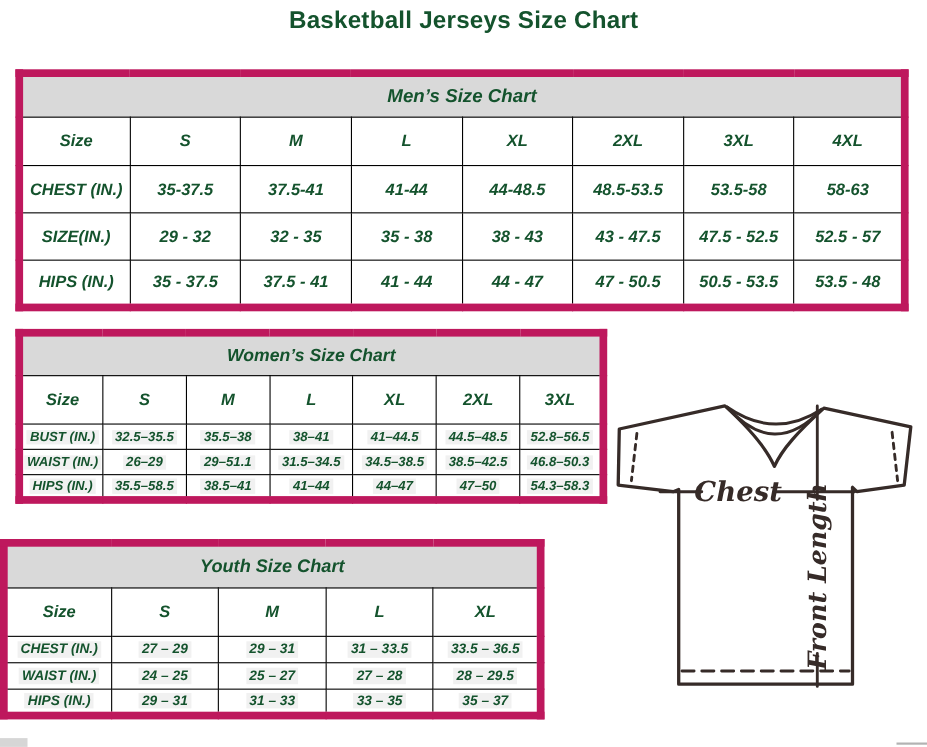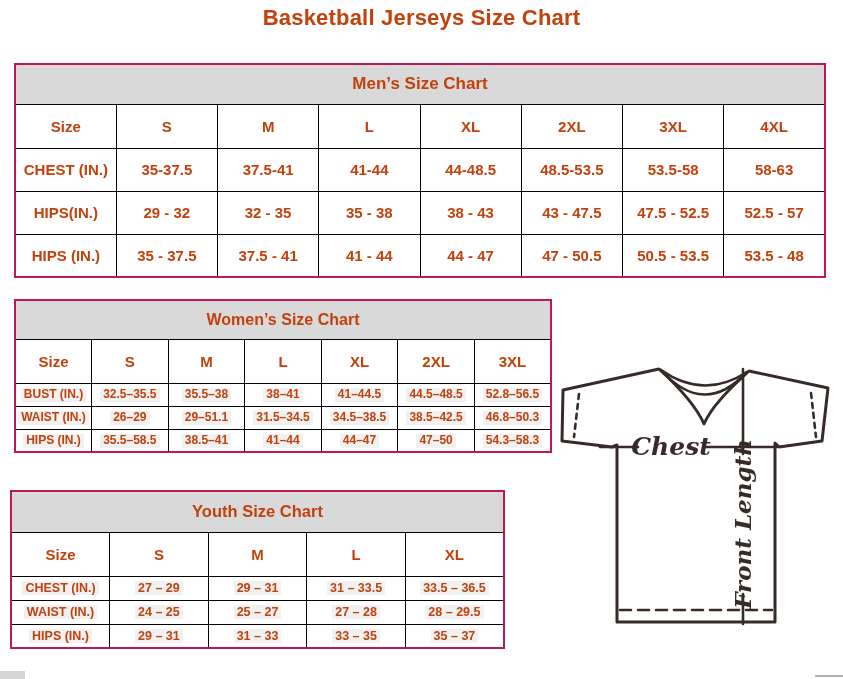--- a/index.html
+++ b/index.html
@@ -1,26 +1,26 @@
 <!DOCTYPE html>
 <html><head>
 <meta charset="utf-8">
 <style>
   * { margin:0; padding:0; box-sizing:border-box; }
   html,body { background:#ffffff; }
   body { font-family:"Liberation Sans", sans-serif; }
-  .page { position:relative; width:843px; height:679px; background:#ffffff; overflow:hidden; color:#c2410c; }
+  .page { position:relative; width:843px; height:679px; background:#ffffff; overflow:hidden; color:#14532d; }
 
   .page-title {
     position:absolute; top:5px; left:0; width:100%;
     text-align:center; font-size:22px; font-weight:bold; letter-spacing:0.2px;
   }
 
   .tbl { position:absolute; }
-  .tbl table { border-collapse:collapse; table-layout:fixed; border:2px solid #be185d; }
+  .tbl table { border-collapse:collapse; table-layout:fixed; border:7px solid #be185d;font-style:italic; }
   .tbl th, .tbl td {
     border:1px solid #000; text-align:center; vertical-align:middle;
     font-weight:bold; padding:0;
   }
   .tbl tr.band th { background:#d9d9d9; font-size:17px; }
 
   
   .t-mens { left:14px; top:63px; }
   .t-mens table { width:812px; }
   .t-mens tr.band { height:40px; }
@@ -40,21 +40,21 @@
   .t-womens tr.cols th:nth-child(1){width:80px}
   .t-womens tr.cols th:nth-child(2){width:72px}
   .t-womens tr.cols th:nth-child(3){width:64px}
   .t-womens tr.cols th:nth-child(4){width:66px}
   .t-womens tr.cols th:nth-child(5){width:75px}
   .t-womens tr.cols th:nth-child(6){width:71px}
   .t-womens tr.cols th:nth-child(7){width:110px}
   .t-womens tbody tr { height:23px; font-size:12px; }
 
   
-  .t-youth { left:10px; top:490px; }
+  .t-youth { left:0; top:490px; }
   .t-youth table { width:495px; }
   .t-youth tr.band { height:41px; }
   .t-youth tr.band th { font-size:16.5px; }
   .t-youth tr.cols { height:44px; }
   .t-youth tr.cols th { font-size:15px; }
   .t-youth tr.cols th:nth-child(1){width:114px}
   .t-youth tr.cols th:nth-child(2){width:87px}
   .t-youth tr.cols th:nth-child(3){width:87px}
   .t-youth tr.cols th:nth-child(4){width:86px}
   .t-youth tr.cols th:nth-child(5){width:121px}
@@ -104,21 +104,21 @@
             <th><span>CHEST (IN.)</span></th>
             <td><span>35-37.5</span></td>
             <td><span>37.5-41</span></td>
             <td><span>41-44</span></td>
             <td><span>44-48.5</span></td>
             <td><span>48.5-53.5</span></td>
             <td><span>53.5-58</span></td>
             <td><span>58-63</span></td>
           </tr>
           <tr>
-            <th><span>HIPS(IN.)</span></th>
+            <th><span>SIZE(IN.)</span></th>
             <td><span>29 - 32</span></td>
             <td><span>32 - 35</span></td>
             <td><span>35 - 38</span></td>
             <td><span>38 - 43</span></td>
             <td><span>43 - 47.5</span></td>
             <td><span>47.5 - 52.5</span></td>
             <td><span>52.5 - 57</span></td>
           </tr>
           <tr>
             <th><span>HIPS (IN.)</span></th>

